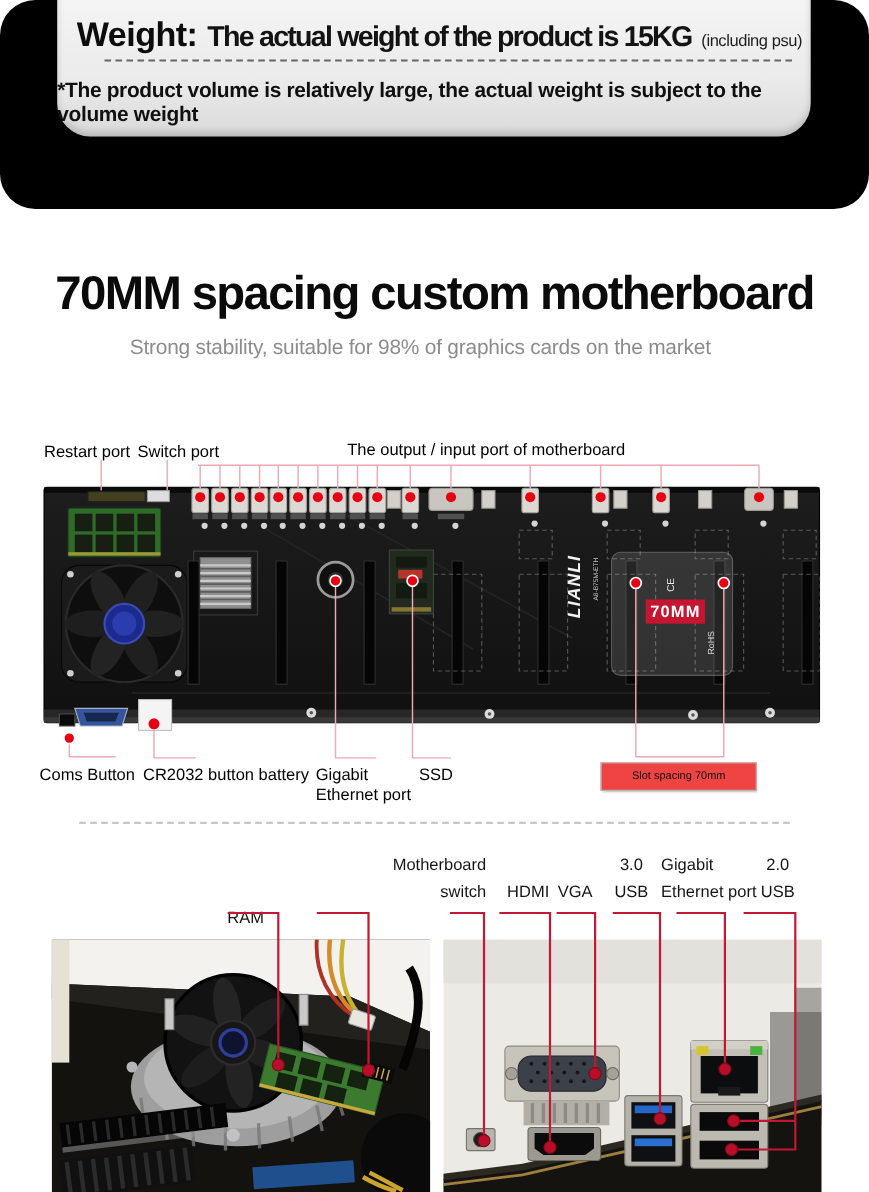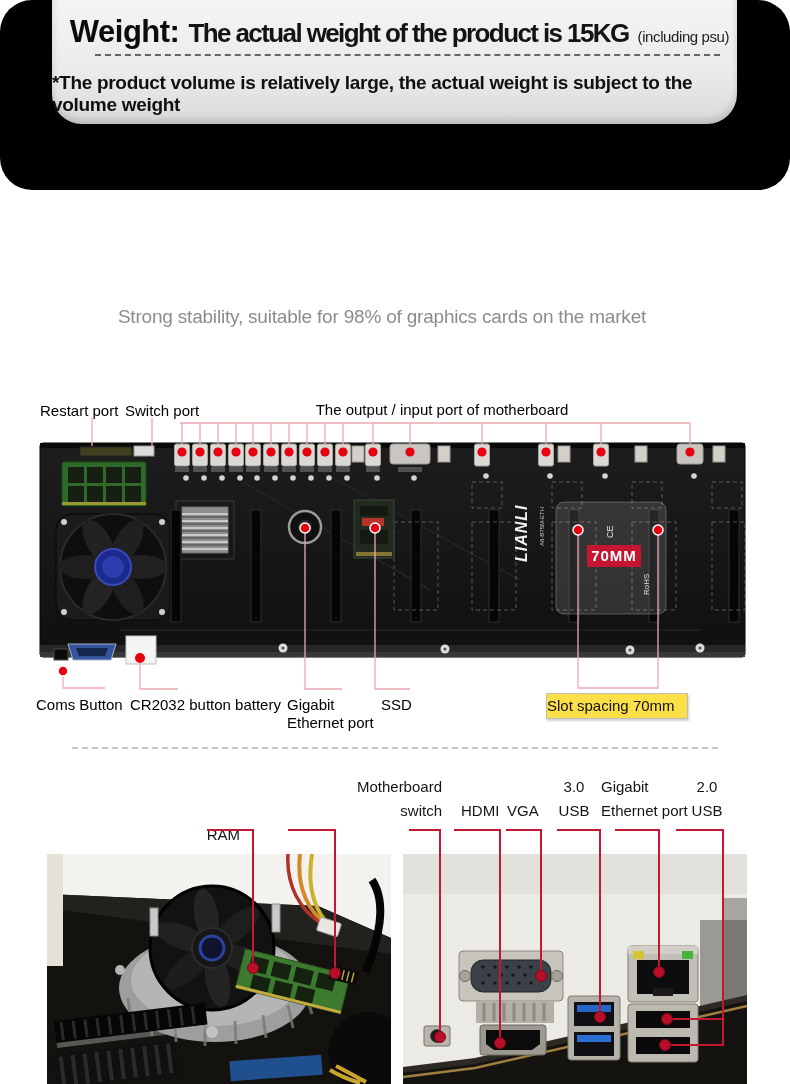--- a/index.html
+++ b/index.html
@@ -29,22 +29,22 @@
   
   .lbl{position:absolute;font-size:15px;color:#000000;line-height:18px;white-space:nowrap;}
   .lbl-restart{left:40px;top:402px;}
   .lbl-switch{left:125px;top:402px;}
   .lbl-io{left:247px;top:401px;width:390px;text-align:center;}
   .lbl-coms{left:36px;top:696px;}
   .lbl-cr2032{left:130px;top:696px;}
   .lbl-gigabit1{left:287px;top:696px;}
   .lbl-ssd{left:381px;top:696px;}
   .slot-box{position:absolute;left:546px;top:693px;width:140px;height:24px;
-      background:#fde047;border:1px solid #bdbdbd;box-shadow:1px 2px 2px rgba(0,0,0,.18);
-      text-align:left;line-height:24px;font-size:15px;color:#101010;}
+      background:#ef4444;border:1px solid #bdbdbd;box-shadow:1px 2px 2px rgba(0,0,0,.18);
+      text-align:center;line-height:24px;font-size:10px;color:#101010;}
   .divider{position:absolute;left:72px;top:747px;width:646px;border-top:2px dashed #c6c6c6;}
 
   
   .pl{position:absolute;font-size:15px;color:#151515;line-height:24px;white-space:nowrap;}
   .pl div{height:24px;}
   .pl-ram{left:160px;top:799px;width:80px;text-align:right;margin-top:24px;}
   .pl-restart{left:270px;top:775px;width:80px;text-align:left;}
   .pl-mbswitch{left:352px;top:775px;width:90px;text-align:right;}
   .pl-hdmi{left:461px;top:799px;}
   .pl-vga{left:507px;top:799px;}
@@ -66,20 +66,21 @@
       <div class="weight-line">
         <span class="weight-label">Weight:</span>
         <span class="weight-text">The actual weight of the product is 15KG</span>
         <span class="weight-suffix">(including psu)</span>
       </div>
       <div class="card-dash"></div>
       <div class="card-note">*The product volume is relatively large, the actual weight is subject to the volume weight</div>
     </div>
   </div>
 
+  <div class="title">70MM spacing custom motherboard</div>
   <div class="subtitle">Strong stability, suitable for 98% of graphics cards on the market</div>
 
   <span class="lbl lbl-restart">Restart port</span>
   <span class="lbl lbl-switch">Switch port</span>
   <span class="lbl lbl-io">The output / input port of motherboard</span>
   <span class="lbl lbl-coms">Coms Button</span>
   <span class="lbl lbl-cr2032">CR2032 button battery</span>
   <span class="lbl lbl-gigabit1">
     <div>Gigabit</div>
     <div>Ethernet port</div>

